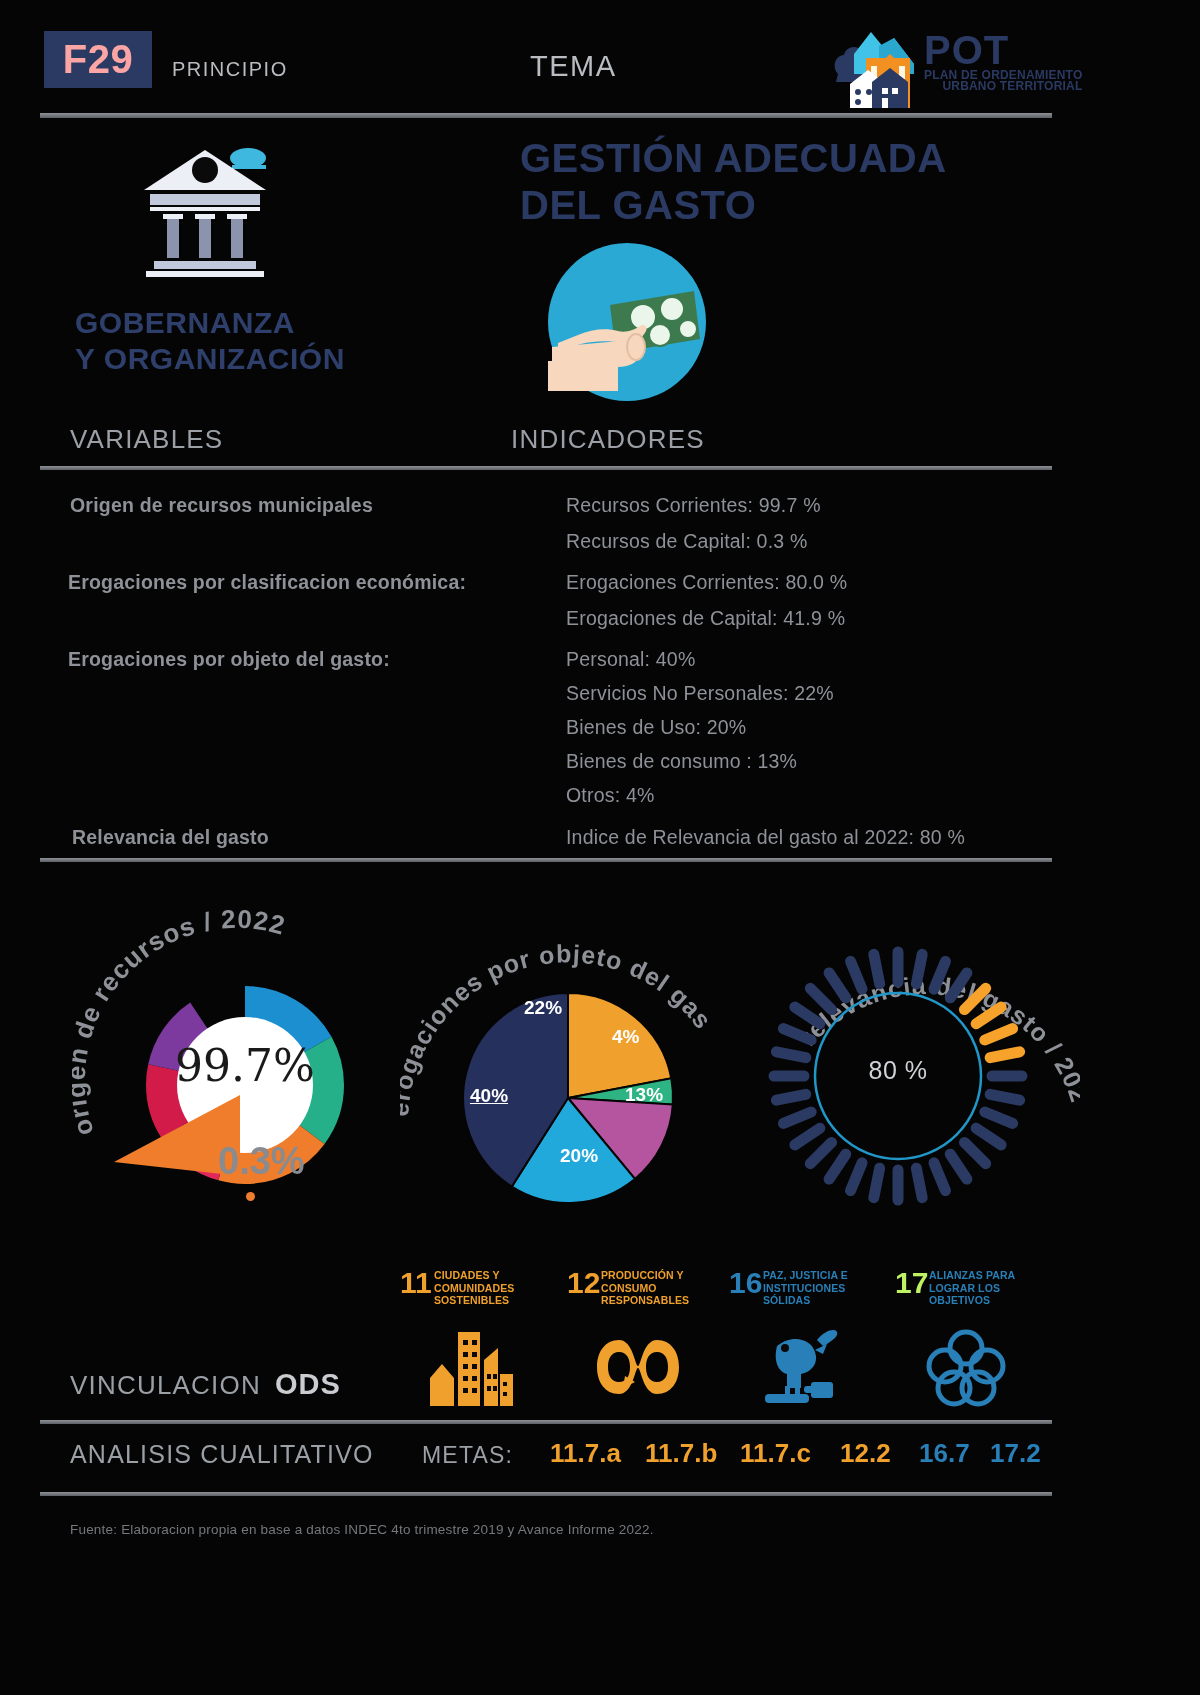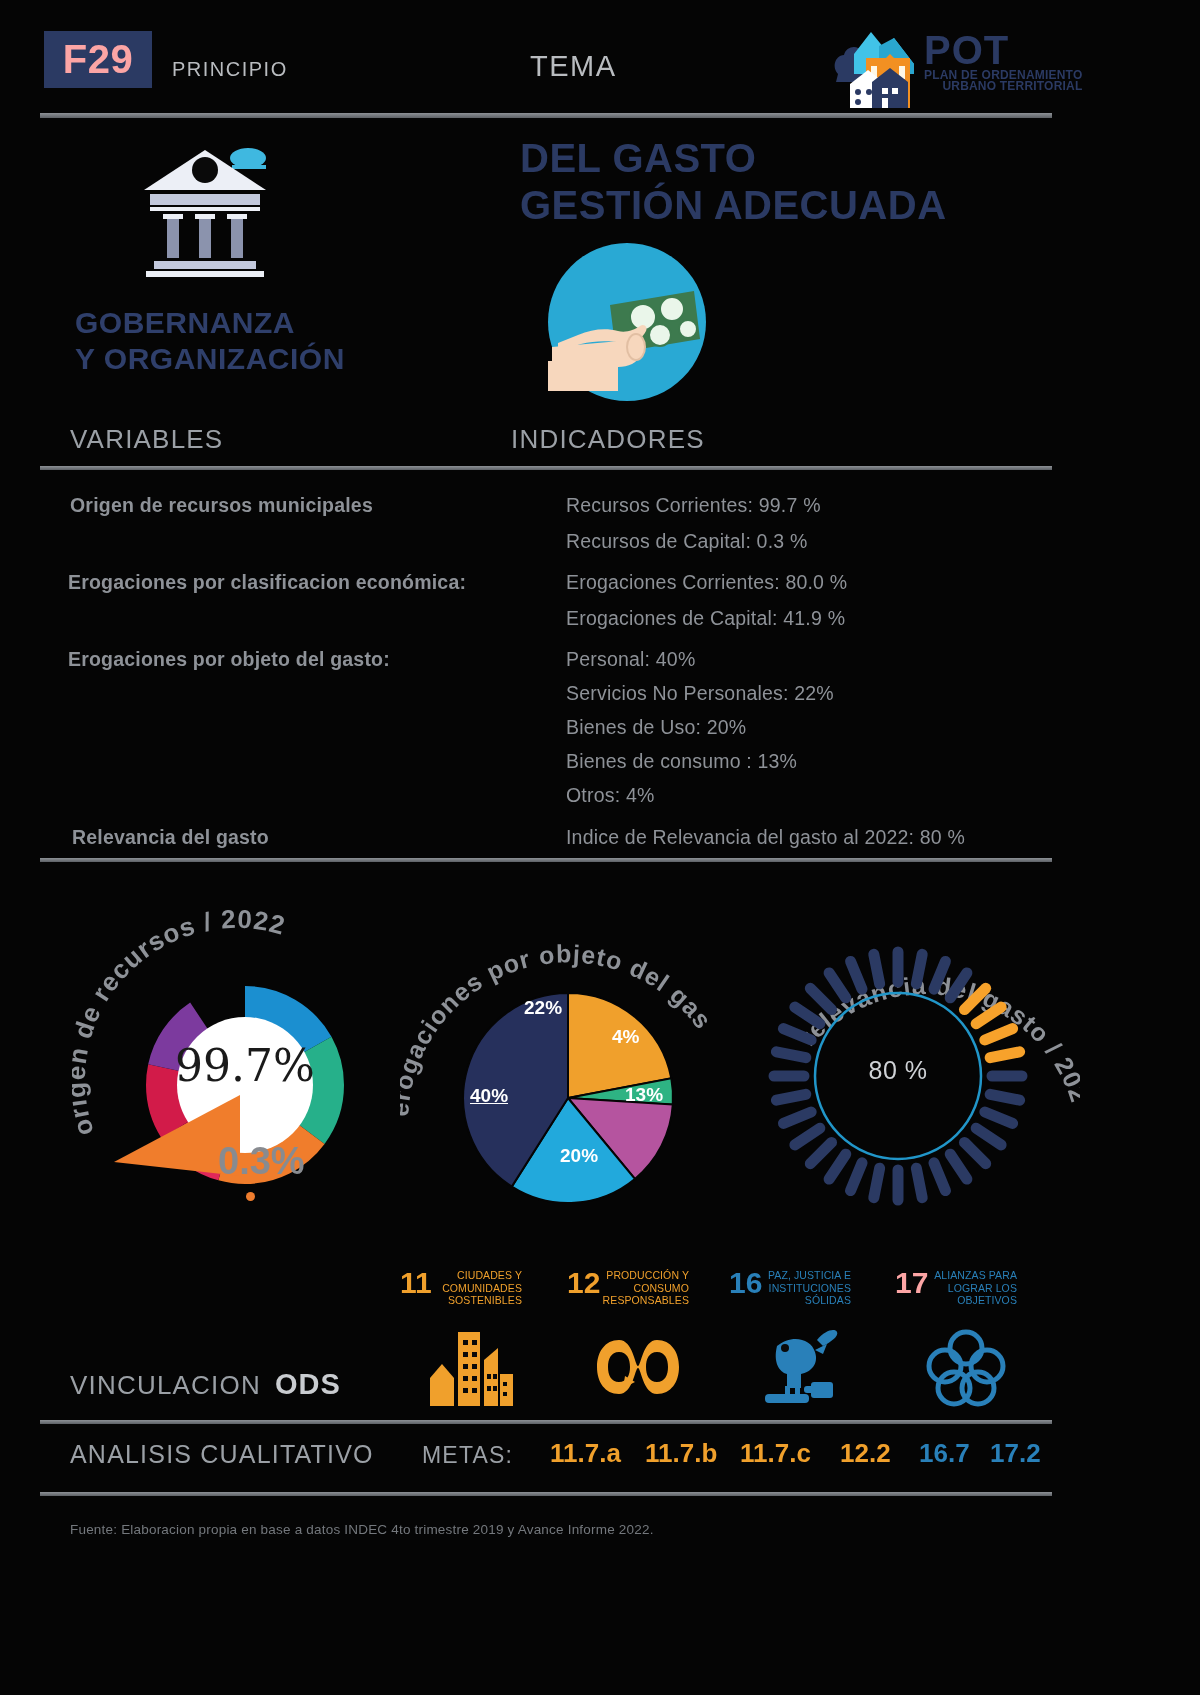--- a/index.html
+++ b/index.html
@@ -112,22 +112,22 @@
   }
 
   
   .ods-title {
     position: absolute; left: 70px; top: 1368px;
     font-size: 26px; color: #9ba0a6; letter-spacing: 1.2px;
   }
   .ods-title b { color: #c9ccd0; font-size: 29px; font-weight: 700; letter-spacing: 1px; margin-left: 14px;}
   .ods-card { position: absolute; top: 1268px; width: 122px; height: 150px; }
   .ods-num { position: absolute; left: 0; top: 0; font-size: 30px; font-weight: 700; line-height: 30px; }
-  .ods-txt { position: absolute; left: 34px; top: 1px; font-size: 10.5px; font-weight: 400;
-             line-height: 12.5px; letter-spacing: .1px; text-transform: uppercase; text-align: right; }
+  .ods-txt { position: absolute; left: 34px; top: 1px; font-size: 10.5px; font-weight: 700;
+             line-height: 12.5px; letter-spacing: .1px; text-transform: uppercase; }
   .ods-glyph { position: absolute; left: 28px; top: 58px; width: 86px; height: 82px; }
 
   
   .analisis {
     position: absolute; left: 70px; top: 1440px;
     font-size: 25px; color: #9ba0a6; letter-spacing: 1.2px;
   }
   .metas-lbl {
     position: absolute; left: 422px; top: 1442px;
     font-size: 23px; color: #9ba0a6; letter-spacing: 1.2px;
@@ -198,22 +198,22 @@
     <rect x="14" y="123" width="102" height="8" fill="#c3c9dd"></rect>
     <rect x="6" y="133" width="118" height="6" fill="#eceff6"></rect>
   </svg>
 
   <div class="gob-title">
     <div>GOBERNANZA</div>
     <div>Y ORGANIZACIÓN</div>
   </div>
 
   <div class="main-title">
+    <div>GESTIÓN ADECUADA</div>
     <div>DEL GASTO</div>
-    <div>GESTIÓN ADECUADA</div>
   </div>
 
   <svg class="money-icon" viewBox="0 0 158 158">
     <circle cx="79" cy="79" r="79" fill="#29a9d4"></circle>
     <path d="M62 62 L146 48 L152 96 L68 110 Z" fill="#3d7a4e"></path>
     <g fill="#eaf6ea" stroke="#3d7a4e" stroke-width="2">
       <circle cx="95" cy="74" r="13"></circle>
       <circle cx="124" cy="66" r="12"></circle>
       <circle cx="112" cy="92" r="11"></circle>
       <circle cx="140" cy="86" r="9"></circle>
@@ -487,21 +487,21 @@
         <rect x="28" y="60" width="5" height="12"></rect>
         <rect x="38" y="60" width="5" height="12"></rect>
         <rect x="8" y="68" width="44" height="9" rx="4"></rect>
         <rect x="54" y="56" width="22" height="16" rx="3"></rect>
         <rect x="47" y="60" width="12" height="7" rx="3"></rect>
       </g>
     </svg>
   </div>
 
   <div class="ods-card" style="left:895px;">
-    <div class="ods-num" style="color:#fca5a5;">17</div>
+    <div class="ods-num" style="color:#bef264;">17</div>
     <div class="ods-txt" style="color:#2980b9;">ALIANZAS PARA LOGRAR LOS OBJETIVOS</div>
     <svg class="ods-glyph" viewBox="0 0 86 82">
       <g fill="none" stroke="#2980b9" stroke-width="5">
         <circle cx="43" cy="22" r="16"></circle>
         <circle cx="22" cy="40" r="16"></circle>
         <circle cx="64" cy="40" r="16"></circle>
         <circle cx="31" cy="62" r="16"></circle>
         <circle cx="55" cy="62" r="16"></circle>
       </g>
     </svg>

